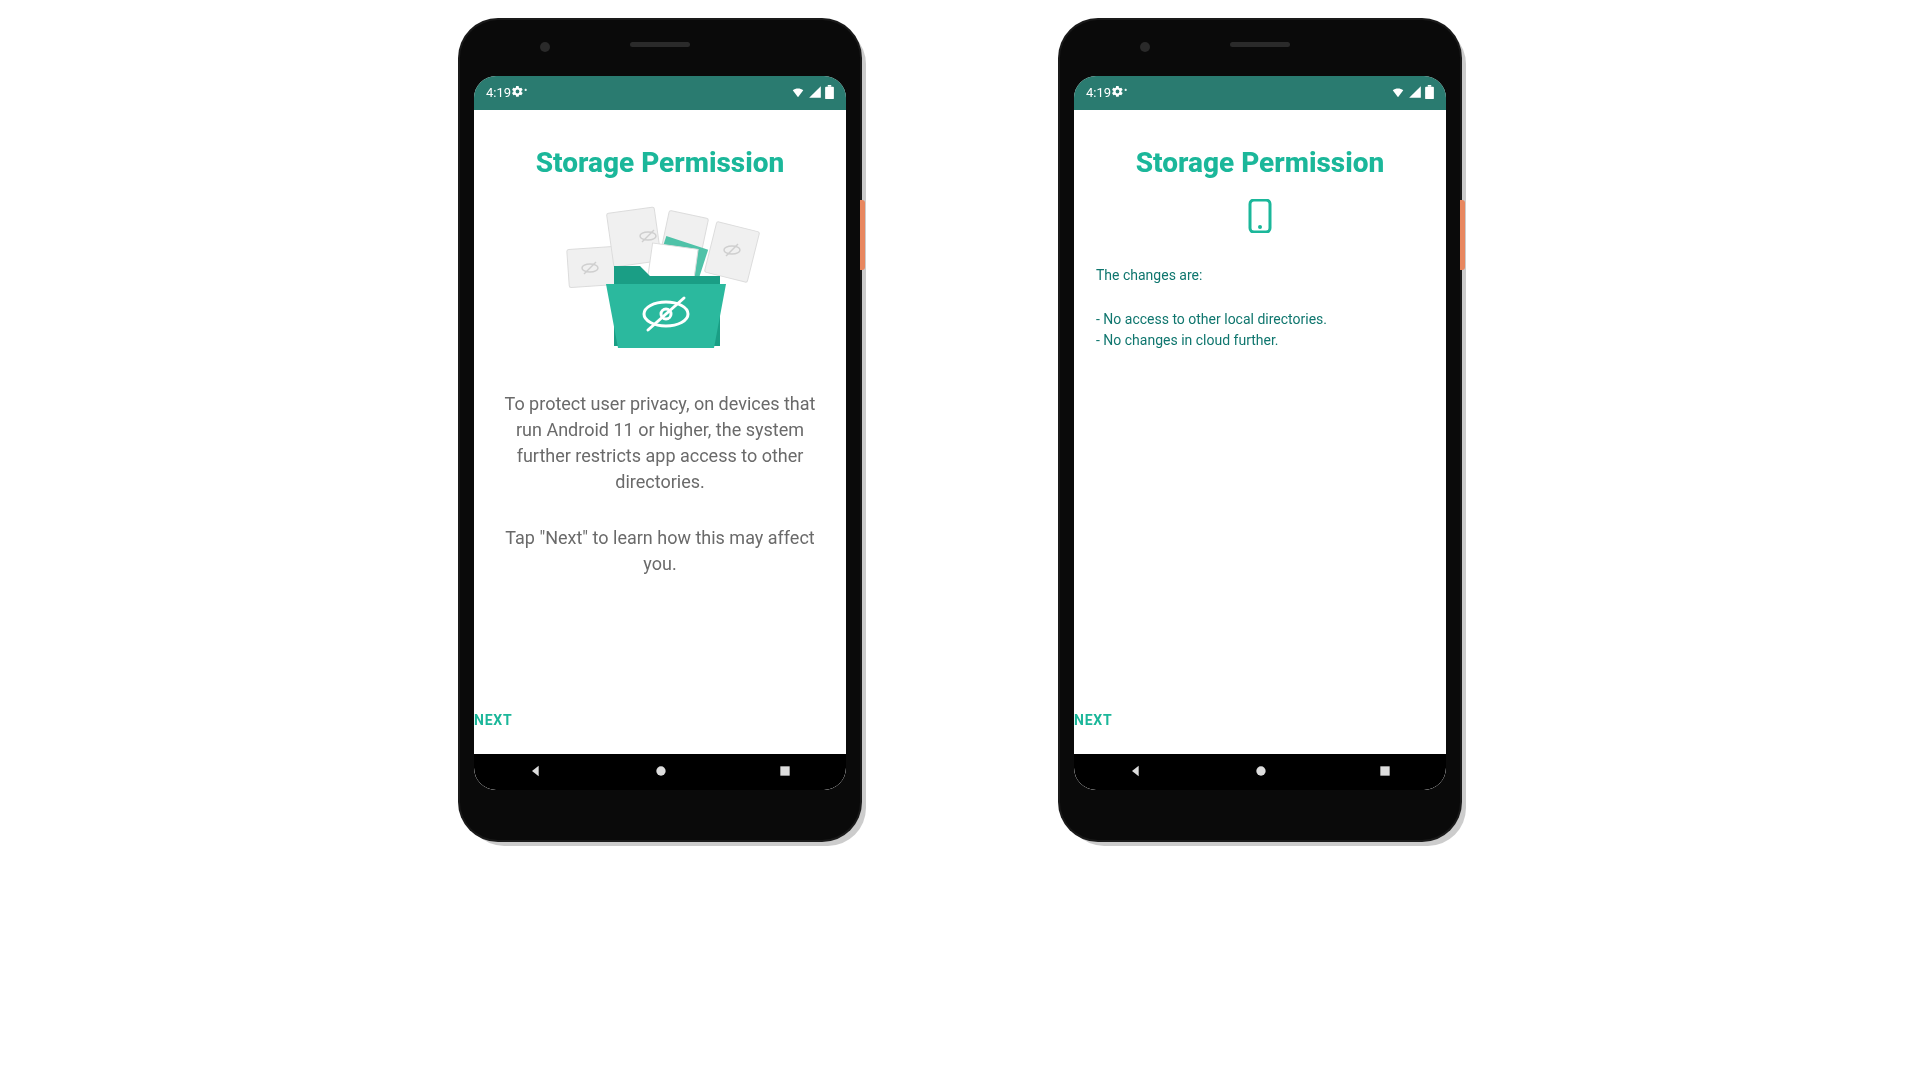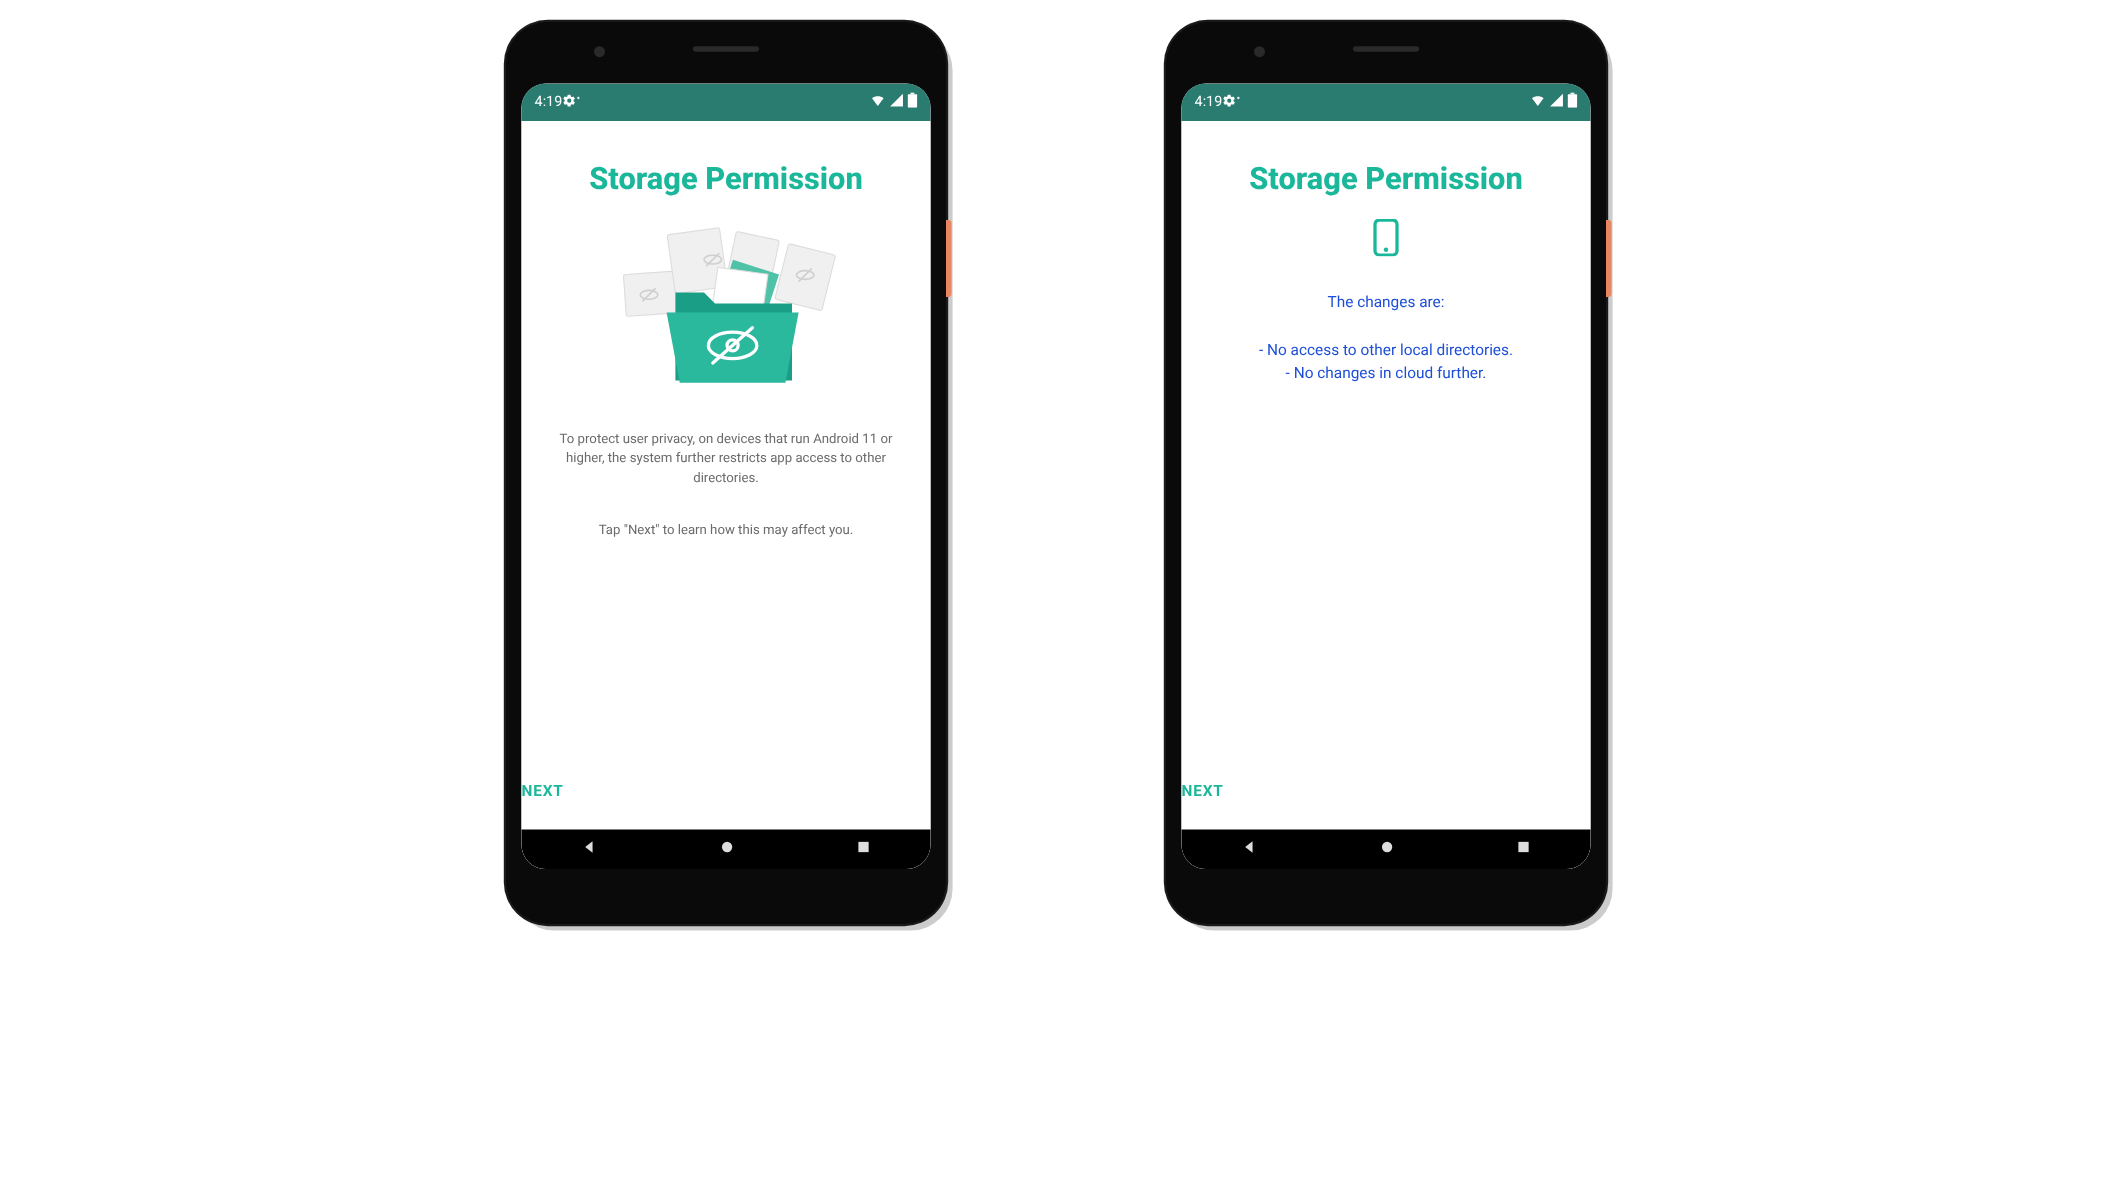--- a/index.html
+++ b/index.html
@@ -103,31 +103,31 @@
     align-items: center;
   }
   .hero-small {
     height: 50px;
     display: flex;
     justify-content: center;
     align-items: center;
   }
   .body-text {
     color: #6a6a6a;
-    font-size: 12px;
+    font-size: 18px;
     line-height: 1.45;
     text-align: center;
     padding: 0 28px;
     margin-top: 20px;
   }
   .body-text-left {
-    color: #1d4ed8;
+    color: #0f766e;
     font-size: 14px;
     line-height: 1.45;
-    text-align: center;
+    text-align: left;
     padding: 0 22px;
     margin-top: 24px;
   }
   .spacer { flex: 1; }
   .next-button {
     color: #1bb79a;
     font-size: 14px;
     font-weight: 700;
     letter-spacing: 0.8px;
     text-align: left;

